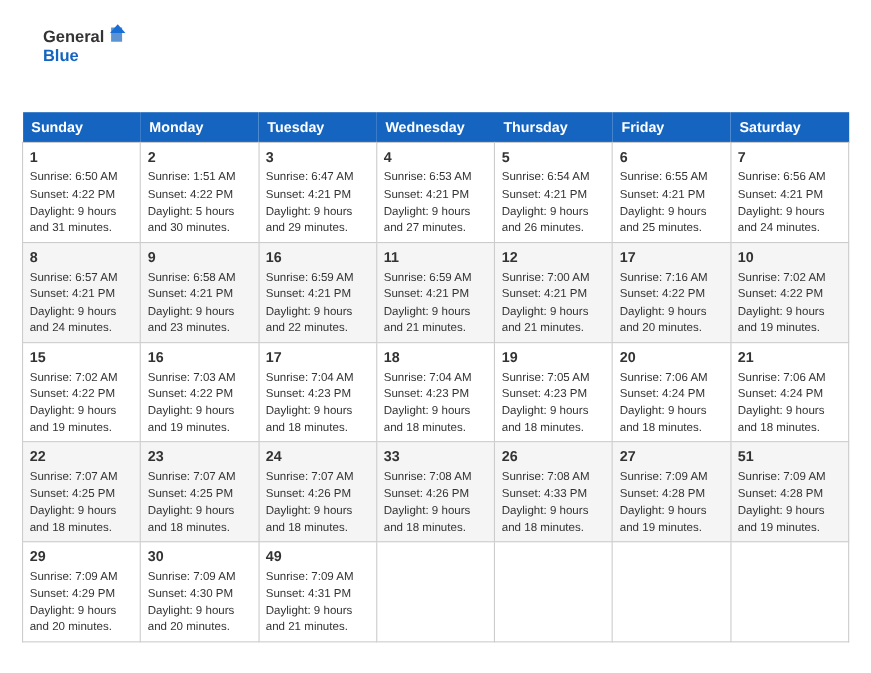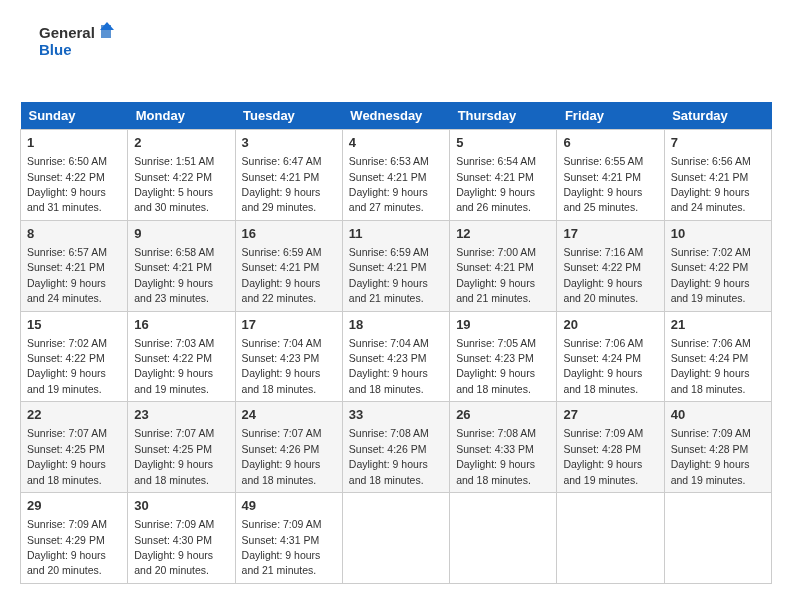--- a/index.html
+++ b/index.html
@@ -135,21 +135,21 @@
         <td><span class="day-num">20</span><span class="day-info">Sunrise: 7:06 AM</span><br><span class="day-info">Sunset: 4:24 PM</span><br><span class="day-info">Daylight: 9 hours and 18 minutes.</span></td>
         <td><span class="day-num">21</span><span class="day-info">Sunrise: 7:06 AM</span><br><span class="day-info">Sunset: 4:24 PM</span><br><span class="day-info">Daylight: 9 hours and 18 minutes.</span></td>
       </tr>
       <tr>
         <td><span class="day-num">22</span><span class="day-info">Sunrise: 7:07 AM</span><br><span class="day-info">Sunset: 4:25 PM</span><br><span class="day-info">Daylight: 9 hours and 18 minutes.</span></td>
         <td><span class="day-num">23</span><span class="day-info">Sunrise: 7:07 AM</span><br><span class="day-info">Sunset: 4:25 PM</span><br><span class="day-info">Daylight: 9 hours and 18 minutes.</span></td>
         <td><span class="day-num">24</span><span class="day-info">Sunrise: 7:07 AM</span><br><span class="day-info">Sunset: 4:26 PM</span><br><span class="day-info">Daylight: 9 hours and 18 minutes.</span></td>
         <td><span class="day-num">33</span><span class="day-info">Sunrise: 7:08 AM</span><br><span class="day-info">Sunset: 4:26 PM</span><br><span class="day-info">Daylight: 9 hours and 18 minutes.</span></td>
         <td><span class="day-num">26</span><span class="day-info">Sunrise: 7:08 AM</span><br><span class="day-info">Sunset: 4:33 PM</span><br><span class="day-info">Daylight: 9 hours and 18 minutes.</span></td>
         <td><span class="day-num">27</span><span class="day-info">Sunrise: 7:09 AM</span><br><span class="day-info">Sunset: 4:28 PM</span><br><span class="day-info">Daylight: 9 hours and 19 minutes.</span></td>
-        <td><span class="day-num">40</span><span class="day-info">Sunrise: 7:09 AM</span><br><span class="day-info">Sunset: 4:28 PM</span><br><span class="day-info">Daylight: 9 hours and 19 minutes.</span></td>
+        <td><span class="day-num">51</span><span class="day-info">Sunrise: 7:09 AM</span><br><span class="day-info">Sunset: 4:28 PM</span><br><span class="day-info">Daylight: 9 hours and 19 minutes.</span></td>
       </tr>
       <tr>
         <td><span class="day-num">29</span><span class="day-info">Sunrise: 7:09 AM</span><br><span class="day-info">Sunset: 4:29 PM</span><br><span class="day-info">Daylight: 9 hours and 20 minutes.</span></td>
         <td><span class="day-num">30</span><span class="day-info">Sunrise: 7:09 AM</span><br><span class="day-info">Sunset: 4:30 PM</span><br><span class="day-info">Daylight: 9 hours and 20 minutes.</span></td>
         <td><span class="day-num">49</span><span class="day-info">Sunrise: 7:09 AM</span><br><span class="day-info">Sunset: 4:31 PM</span><br><span class="day-info">Daylight: 9 hours and 21 minutes.</span></td>
         <td class="empty"></td>
         <td class="empty"></td>
         <td class="empty"></td>
         <td class="empty"></td>
       </tr>

